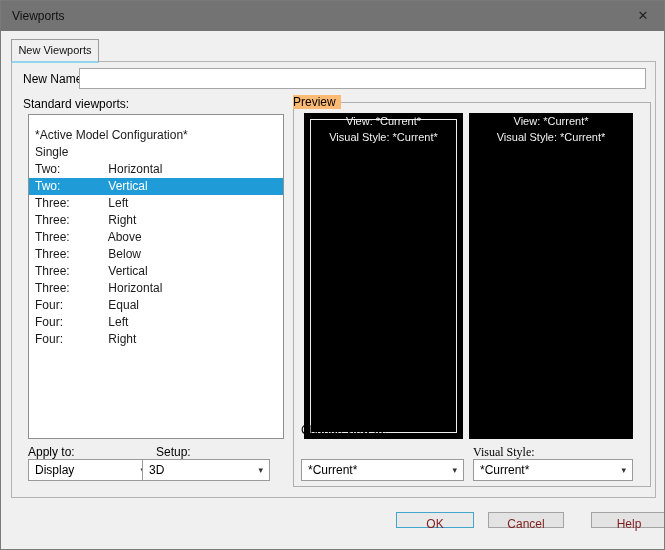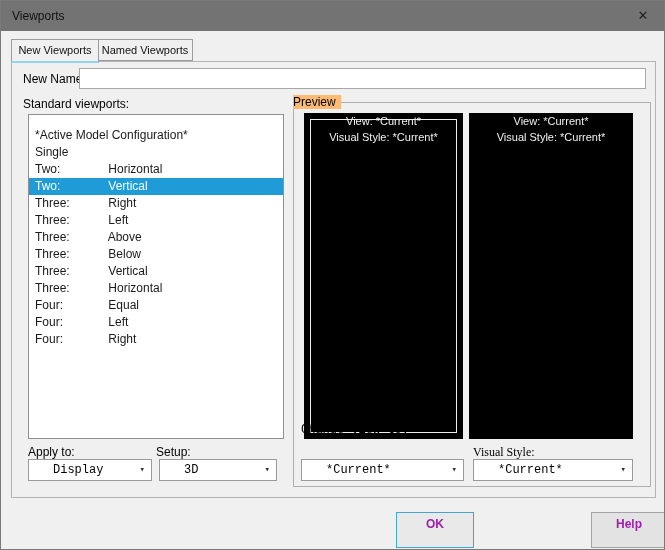--- a/index.html
+++ b/index.html
@@ -36,63 +36,60 @@
   .listbox { position:absolute; left:27px; top:113px; width:256px; height:325px;
              background:#fff; border:1px solid #8f8f8f; z-index:4; overflow:hidden;
              padding-top:12px; }
   .list-row { height:17px; line-height:17px; font-size:12px; color:#1a1a1a;
               padding-left:6px; cursor:default; white-space:nowrap; }
   .list-row .col1 { display:inline-block; width:70px; }
   .list-row.selected { background:#1f9cd7; color:#fff; }
 
   
   .combo { position:absolute; height:22px; background:#fff; border:1px solid #9a9a9a;
-           font-size:12px; color:#000; line-height:20px; padding-left:24px; z-index:4;
-           cursor:pointer; white-space:nowrap;font-family:Liberation Mono, monospace; }
+           font-size:12px; color:#000; line-height:20px; padding-left:6px; z-index:4;
+           cursor:pointer; white-space:nowrap; }
   .combo .arrow { position:absolute; right:6px; top:1px; line-height:18px;
                   font-size:9px; color:#333; }
 
   
   .groupbox { position:absolute; left:292px; top:101px; width:358px; height:385px;
               border:1px solid #aeaeae; z-index:2; }
   .group-label { position:absolute; left:292px; top:94px; font-size:12px; color:#000;
                  background:#fdba74; padding-right:5px; z-index:3; }
 
   .pane { position:absolute; top:112px; height:326px; background:#000; z-index:4;
           display:flex; flex-direction:column; align-items:center; justify-content:flex-start;
           cursor:pointer; }
   .pane-left  { left:303px; width:159px; }
   .pane-right { left:468px; width:164px; }
   .pane .inner-hl { position:absolute; left:6px; top:6px; right:6px; bottom:6px;
                     border:1px solid #ededed; pointer-events:none; }
   .pane .pv-line { font-size:11px; color:#f2f2f2; line-height:16px; text-align:center; }
 
   
-  .btn { position:absolute; top:511px; height:36px; background:#e3e3e3;
-         border:1px solid #a3a3a3; font-size:12px; color:#a21caf; text-align:center;
-         line-height:22px; cursor:pointer;font-weight:bold; }
+  .btn { position:absolute; top:511px; height:16px; background:#e3e3e3;
+         border:1px solid #a3a3a3; font-size:12px; color:#7f1d1d; text-align:center;
+         line-height:22px; cursor:pointer; }
   .btn-ok     { left:395px; width:78px; border:1px solid #43a6cf; background:#e9e9e9; }
   .btn-cancel { left:487px; width:76px; }
   .btn-help   { left:590px; width:76px; }
 </style>
 </head>
 <body>
 
 <div class="dialog">
 
   <div class="titlebar">
     <span class="title">Viewports</span>
     <span class="close-btn">✕</span>
   </div>
 
   <div class="tab tab-1 active">
     <span>New Viewports</span>
-  </div>
-  <div class="tab tab-2">
-    <span>Named Viewports</span>
   </div>
 
   <div class="page"></div>
 
   <span class="label" style="left:22px; top:71px;">New Name</span>
   <input class="textinput" type="text" value="" style="">
 
   <span class="label" style="left:22px; top:96px;">Standard viewports:</span>
 
   <div class="listbox">
@@ -107,25 +104,25 @@
     <div class="list-row">
       <span class="col1">Two:</span>
       <span>Horizontal</span>
     </div>
     <div class="list-row selected">
       <span class="col1">Two:</span>
       <span>Vertical</span>
     </div>
     <div class="list-row">
       <span class="col1">Three:</span>
-      <span>Right</span>
+      <span>Left</span>
     </div>
     <div class="list-row">
       <span class="col1">Three:</span>
-      <span>Left</span>
+      <span>Right</span>
     </div>
     <div class="list-row">
       <span class="col1">Three:</span>
       <span>Above</span>
     </div>
     <div class="list-row">
       <span class="col1">Three:</span>
       <span>Below</span>
     </div>
     <div class="list-row">
@@ -150,46 +147,47 @@
     </div>
   </div>
 
   <span class="label" style="left:27px; top:444px;">Apply to:</span>
   <div class="combo" style="left:27px; top:458px; width:124px;">
     <span>Display</span>
     <span class="arrow">▾</span>
   </div>
 
   <span class="label" style="left:155px; top:444px;">Setup:</span>
-  <div class="combo" style="left:158px; top:458px; width:118px;">
+  <div class="combo" style="left:141px; top:458px; width:128px;">
     <span>3D</span>
     <span class="arrow">▾</span>
   </div>
 
   <span class="group-label">Preview</span>
   <div class="groupbox"></div>
 
   <div class="pane pane-left">
     <div class="inner-hl"></div>
     <div class="pv-line">View: *Current*</div>
     <div class="pv-line">Visual Style: *Current*</div>
   </div>
   <div class="pane pane-right">
     <div class="pv-line">View: *Current*</div>
     <div class="pv-line">Visual Style: *Current*</div>
   </div>
 
-  <span class="label" style="left:300px; top:422px;font-family:Liberation Mono, monospace;">Change view to:</span>
+  <span class="label" style="left:300px; top:422px;">Change view to:</span>
   <div class="combo" style="left:300px; top:458px; width:163px;">
     <span>*Current*</span>
     <span class="arrow">▾</span>
   </div>
 
   <span class="label" style="left:472px; top:444px;font-family:Liberation Serif, serif;">Visual Style:</span>
   <div class="combo" style="left:472px; top:458px; width:160px;">
     <span>*Current*</span>
     <span class="arrow">▾</span>
   </div>
 
   <div class="btn btn-ok">OK</div>
+  <div class="btn btn-cancel">Cancel</div>
   <div class="btn btn-help">Help</div>
 
 </div>
 
 </body></html>

